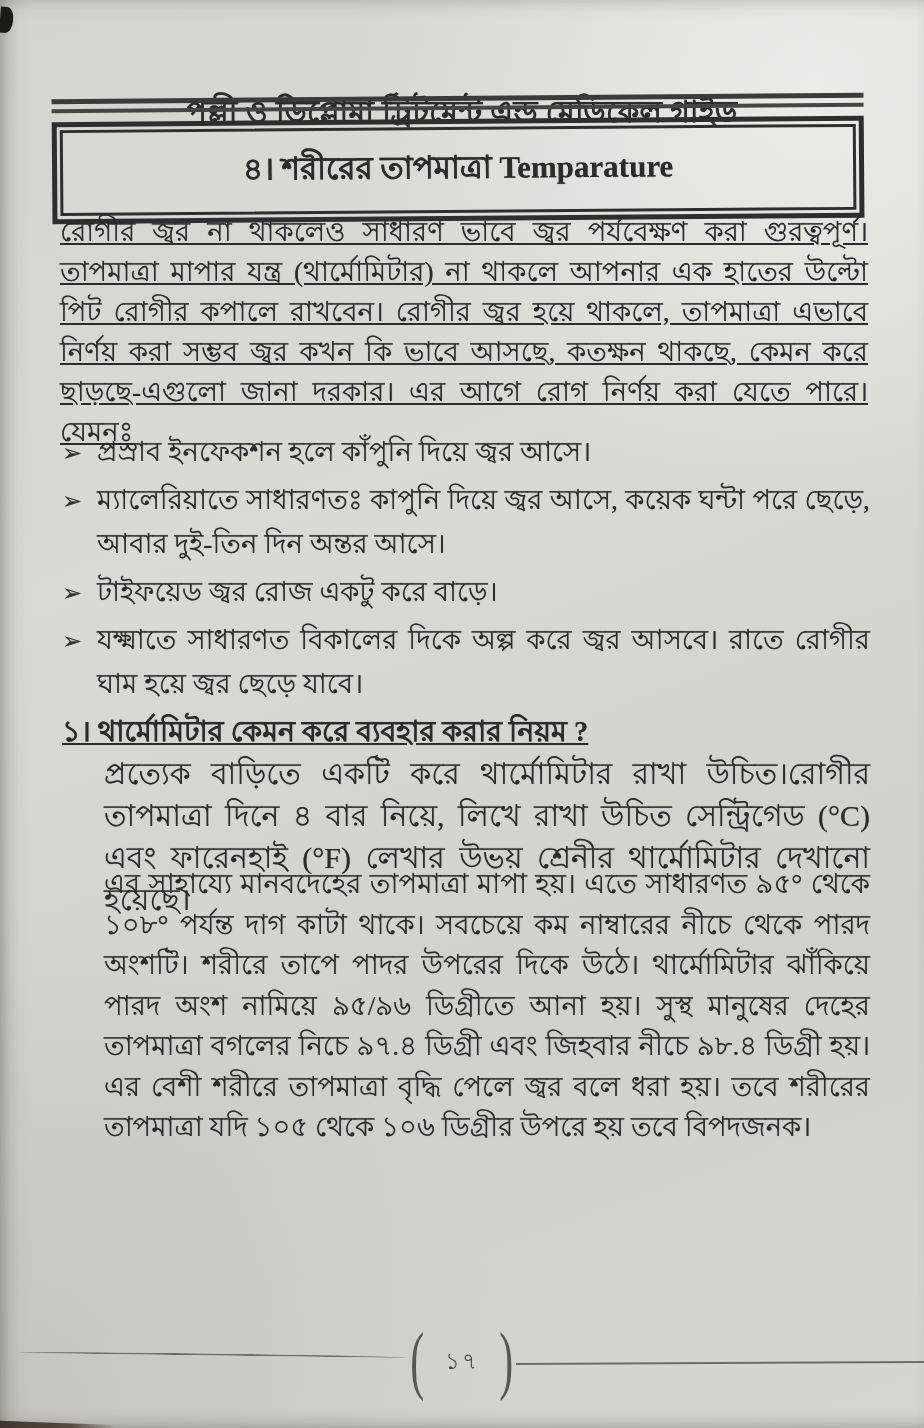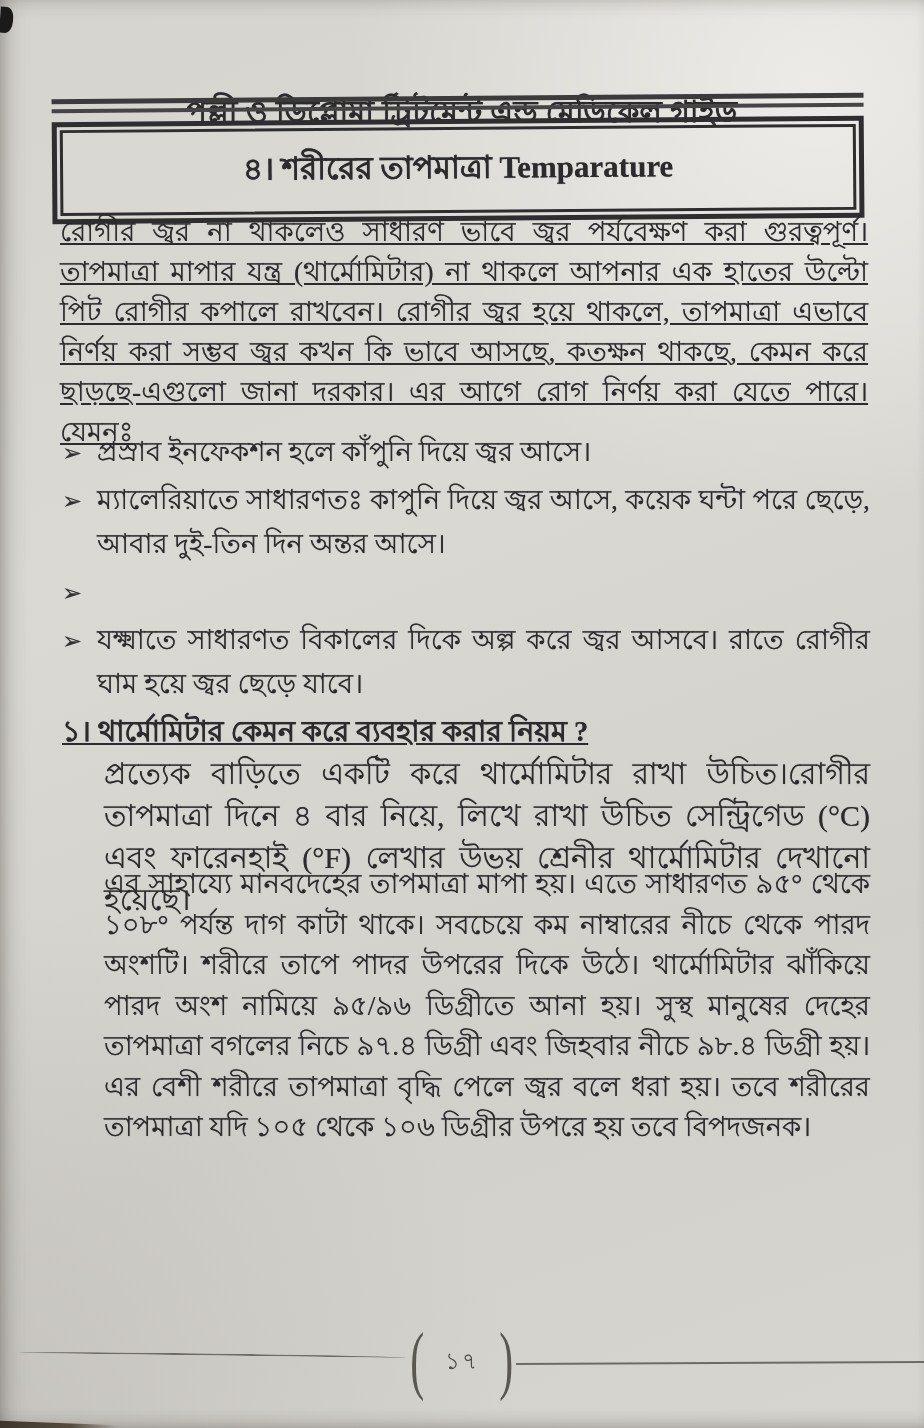--- a/index.html
+++ b/index.html
@@ -93,20 +93,21 @@
     <div class="bullet">
       <span class="marker ink">➢</span>
       <span class="btext ink">প্রস্রাব ইনফেকশন হলে কাঁপুনি দিয়ে জ্বর আসে।</span>
     </div>
     <div class="bullet">
       <span class="marker ink">➢</span>
       <span class="btext ink">ম্যালেরিয়াতে সাধারণতঃ কাপুনি দিয়ে জ্বর আসে, কয়েক ঘন্টা পরে ছেড়ে, আবার দুই-তিন দিন অন্তর আসে।</span>
     </div>
     <div class="bullet">
       <span class="marker ink">➢</span>
+      <span class="btext ink">টাইফয়েড জ্বর রোজ একটু করে বাড়ে।</span>
     </div>
     <div class="bullet">
       <span class="marker ink">➢</span>
       <span class="btext ink">যক্ষ্মাতে সাধারণত বিকালের দিকে অল্প করে জ্বর আসবে। রাতে রোগীর ঘাম হয়ে জ্বর ছেড়ে যাবে।</span>
     </div>
   </div>
 
   <div class="subsection-heading ink">১। থার্মোমিটার কেমন করে ব্যবহার করার নিয়ম ?</div>
 
   <div class="sub-para-1 ink">প্রত্যেক বাড়িতে একটি করে থার্মোমিটার রাখা উচিত।রোগীর তাপমাত্রা দিনে ৪ বার নিয়ে, লিখে রাখা উচিত সেন্ট্রিগেড (°C) এবং ফারেনহাই (°F) লেখার উভয় শ্রেনীর থার্মোমিটার দেখানো হয়েছে।</div>

